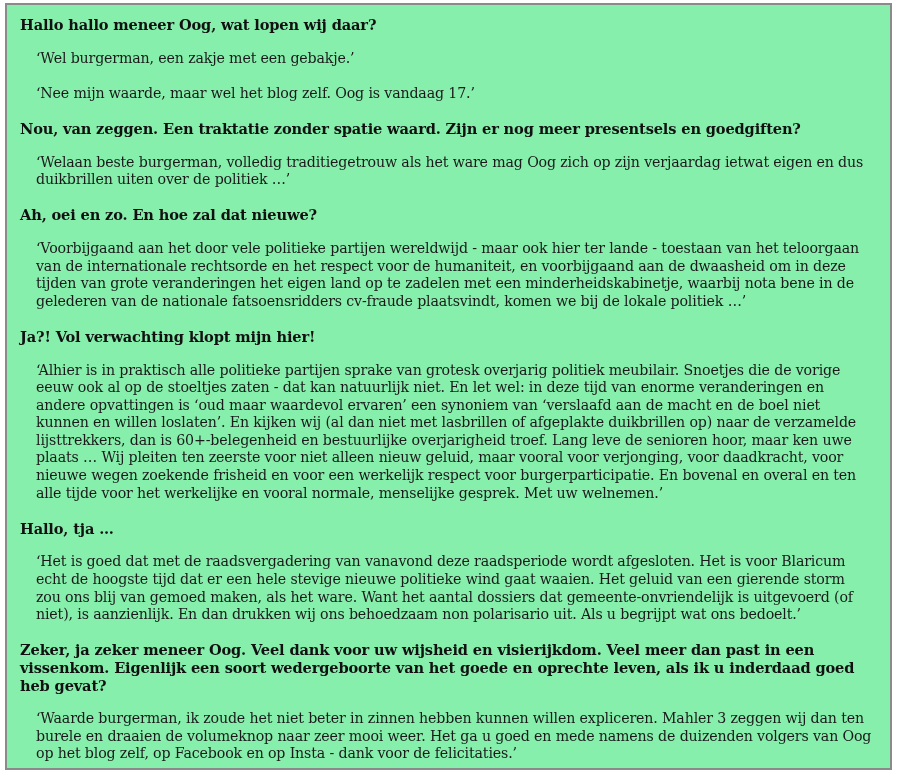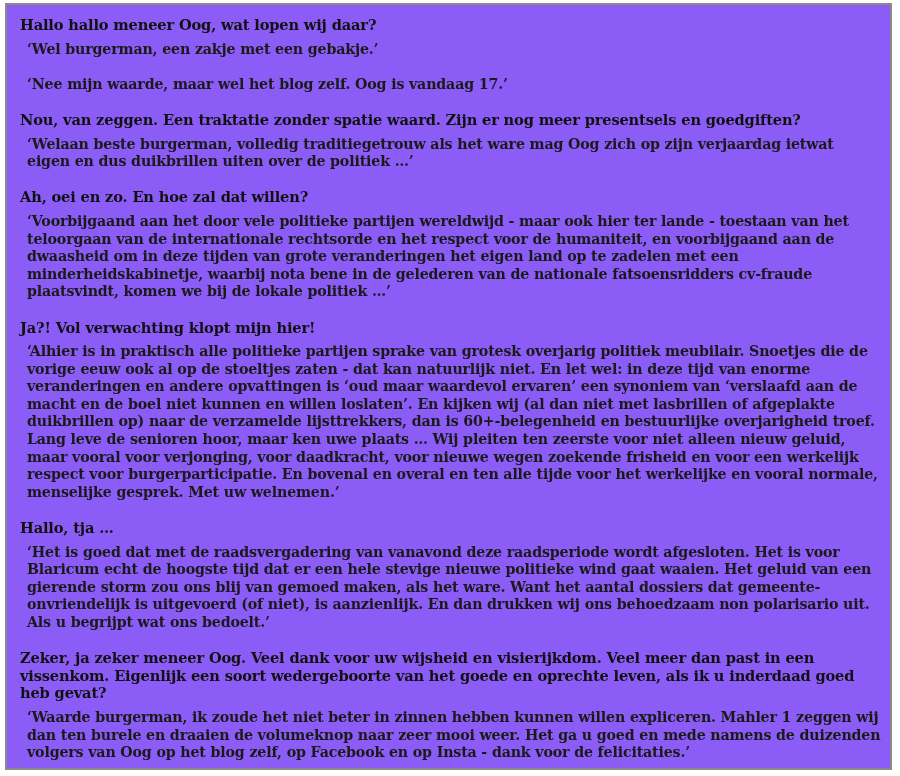--- a/index.html
+++ b/index.html
@@ -14,21 +14,21 @@
       overflow: hidden;
     }
     .frame {
       position: absolute;
       left: 5px;
       top: 3px;
       width: 887px;
       height: 767px;
       border: 2px solid #8a8a8a;
       box-sizing: border-box;
-      background: #8b5cf6;
+      background: #86efac;
     }
     .content {
       position: absolute;
       left: 13px;
       top: 11px;
       width: 868px;
       font-family: "DejaVu Serif", "Liberation Serif", serif;
       font-size: 14.2px;
       line-height: 17.6px;
       color: #1a1a1a;
@@ -37,22 +37,22 @@
     .qa {
       margin: 0 0 17.6px 0;
     }
     .question {
       font-weight: bold;
       color: #111111;
       margin: 0;
       font-size: 14.6px;
     }
     .answer {
-      margin: 7px;
-      font-weight: bold;
+      margin: 16px;
+      font-weight: normal;
     }
   </style>
 </head>
 <body>
 
 <div class="frame">
   <div class="content">
 
     <div class="qa">
       <p class="question">Hallo hallo meneer Oog, wat lopen wij daar?</p>
@@ -62,37 +62,37 @@
     <div class="qa">
       <p class="answer">‘Nee mijn waarde, maar wel het blog zelf. Oog is vandaag 17.’</p>
     </div>
 
     <div class="qa">
       <p class="question">Nou, van zeggen. Een traktatie zonder spatie waard. Zijn er nog meer presentsels en goedgiften?</p>
       <p class="answer">‘Welaan beste burgerman, volledig traditiegetrouw als het ware mag Oog zich op zijn verjaardag ietwat eigen en dus duikbrillen uiten over de politiek …’</p>
     </div>
 
     <div class="qa">
-      <p class="question">Ah, oei en zo. En hoe zal dat willen?</p>
+      <p class="question">Ah, oei en zo. En hoe zal dat nieuwe?</p>
       <p class="answer">‘Voorbijgaand aan het door vele politieke partijen wereldwijd - maar ook hier ter lande - toestaan van het teloorgaan van de internationale rechtsorde en het respect voor de humaniteit, en voorbijgaand aan de dwaasheid om in deze tijden van grote veranderingen het eigen land op te zadelen met een minderheidskabinetje, waarbij nota bene in de gelederen van de nationale fatsoensridders cv-fraude plaatsvindt, komen we bij de lokale politiek …’</p>
     </div>
 
     <div class="qa">
       <p class="question">Ja?! Vol verwachting klopt mijn hier!</p>
       <p class="answer">‘Alhier is in praktisch alle politieke partijen sprake van grotesk overjarig politiek meubilair. Snoetjes die de vorige eeuw ook al op de stoeltjes zaten - dat kan natuurlijk niet. En let wel: in deze tijd van enorme veranderingen en andere opvattingen is ‘oud maar waardevol ervaren’ een synoniem van ‘verslaafd aan de macht en de boel niet kunnen en willen loslaten’. En kijken wij (al dan niet met lasbrillen of afgeplakte duikbrillen op) naar de verzamelde lijsttrekkers, dan is 60+-belegenheid en bestuurlijke overjarigheid troef. Lang leve de senioren hoor, maar ken uwe plaats … Wij pleiten ten zeerste voor niet alleen nieuw geluid, maar vooral voor verjonging, voor daadkracht, voor nieuwe wegen zoekende frisheid en voor een werkelijk respect voor burgerparticipatie. En bovenal en overal en ten alle tijde voor het werkelijke en vooral normale, menselijke gesprek. Met uw welnemen.’</p>
     </div>
 
     <div class="qa">
       <p class="question">Hallo, tja …</p>
       <p class="answer">‘Het is goed dat met de raadsvergadering van vanavond deze raadsperiode wordt afgesloten. Het is voor Blaricum echt de hoogste tijd dat er een hele stevige nieuwe politieke wind gaat waaien. Het geluid van een gierende storm zou ons blij van gemoed maken, als het ware. Want het aantal dossiers dat gemeente-onvriendelijk is uitgevoerd (of niet), is aanzienlijk. En dan drukken wij ons behoedzaam non polarisario uit. Als u begrijpt wat ons bedoelt.’</p>
     </div>
 
     <div class="qa">
       <p class="question">Zeker, ja zeker meneer Oog. Veel dank voor uw wijsheid en visierijkdom. Veel meer dan past in een vissenkom. Eigenlijk een soort wedergeboorte van het goede en oprechte leven, als ik u inderdaad goed heb gevat?</p>
-      <p class="answer">‘Waarde burgerman, ik zoude het niet beter in zinnen hebben kunnen willen expliceren. Mahler 1 zeggen wij dan ten burele en draaien de volumeknop naar zeer mooi weer. Het ga u goed en mede namens de duizenden volgers van Oog op het blog zelf, op Facebook en op Insta - dank voor de felicitaties.’</p>
+      <p class="answer">‘Waarde burgerman, ik zoude het niet beter in zinnen hebben kunnen willen expliceren. Mahler 3 zeggen wij dan ten burele en draaien de volumeknop naar zeer mooi weer. Het ga u goed en mede namens de duizenden volgers van Oog op het blog zelf, op Facebook en op Insta - dank voor de felicitaties.’</p>
     </div>
 
     <div class="qa">
       <p class="question">Gaarne en oh pardon, nog één vraagje: hoe lang gaat u door?</p>
     </div>
 
   </div>
 </div>
 
 </body></html>

